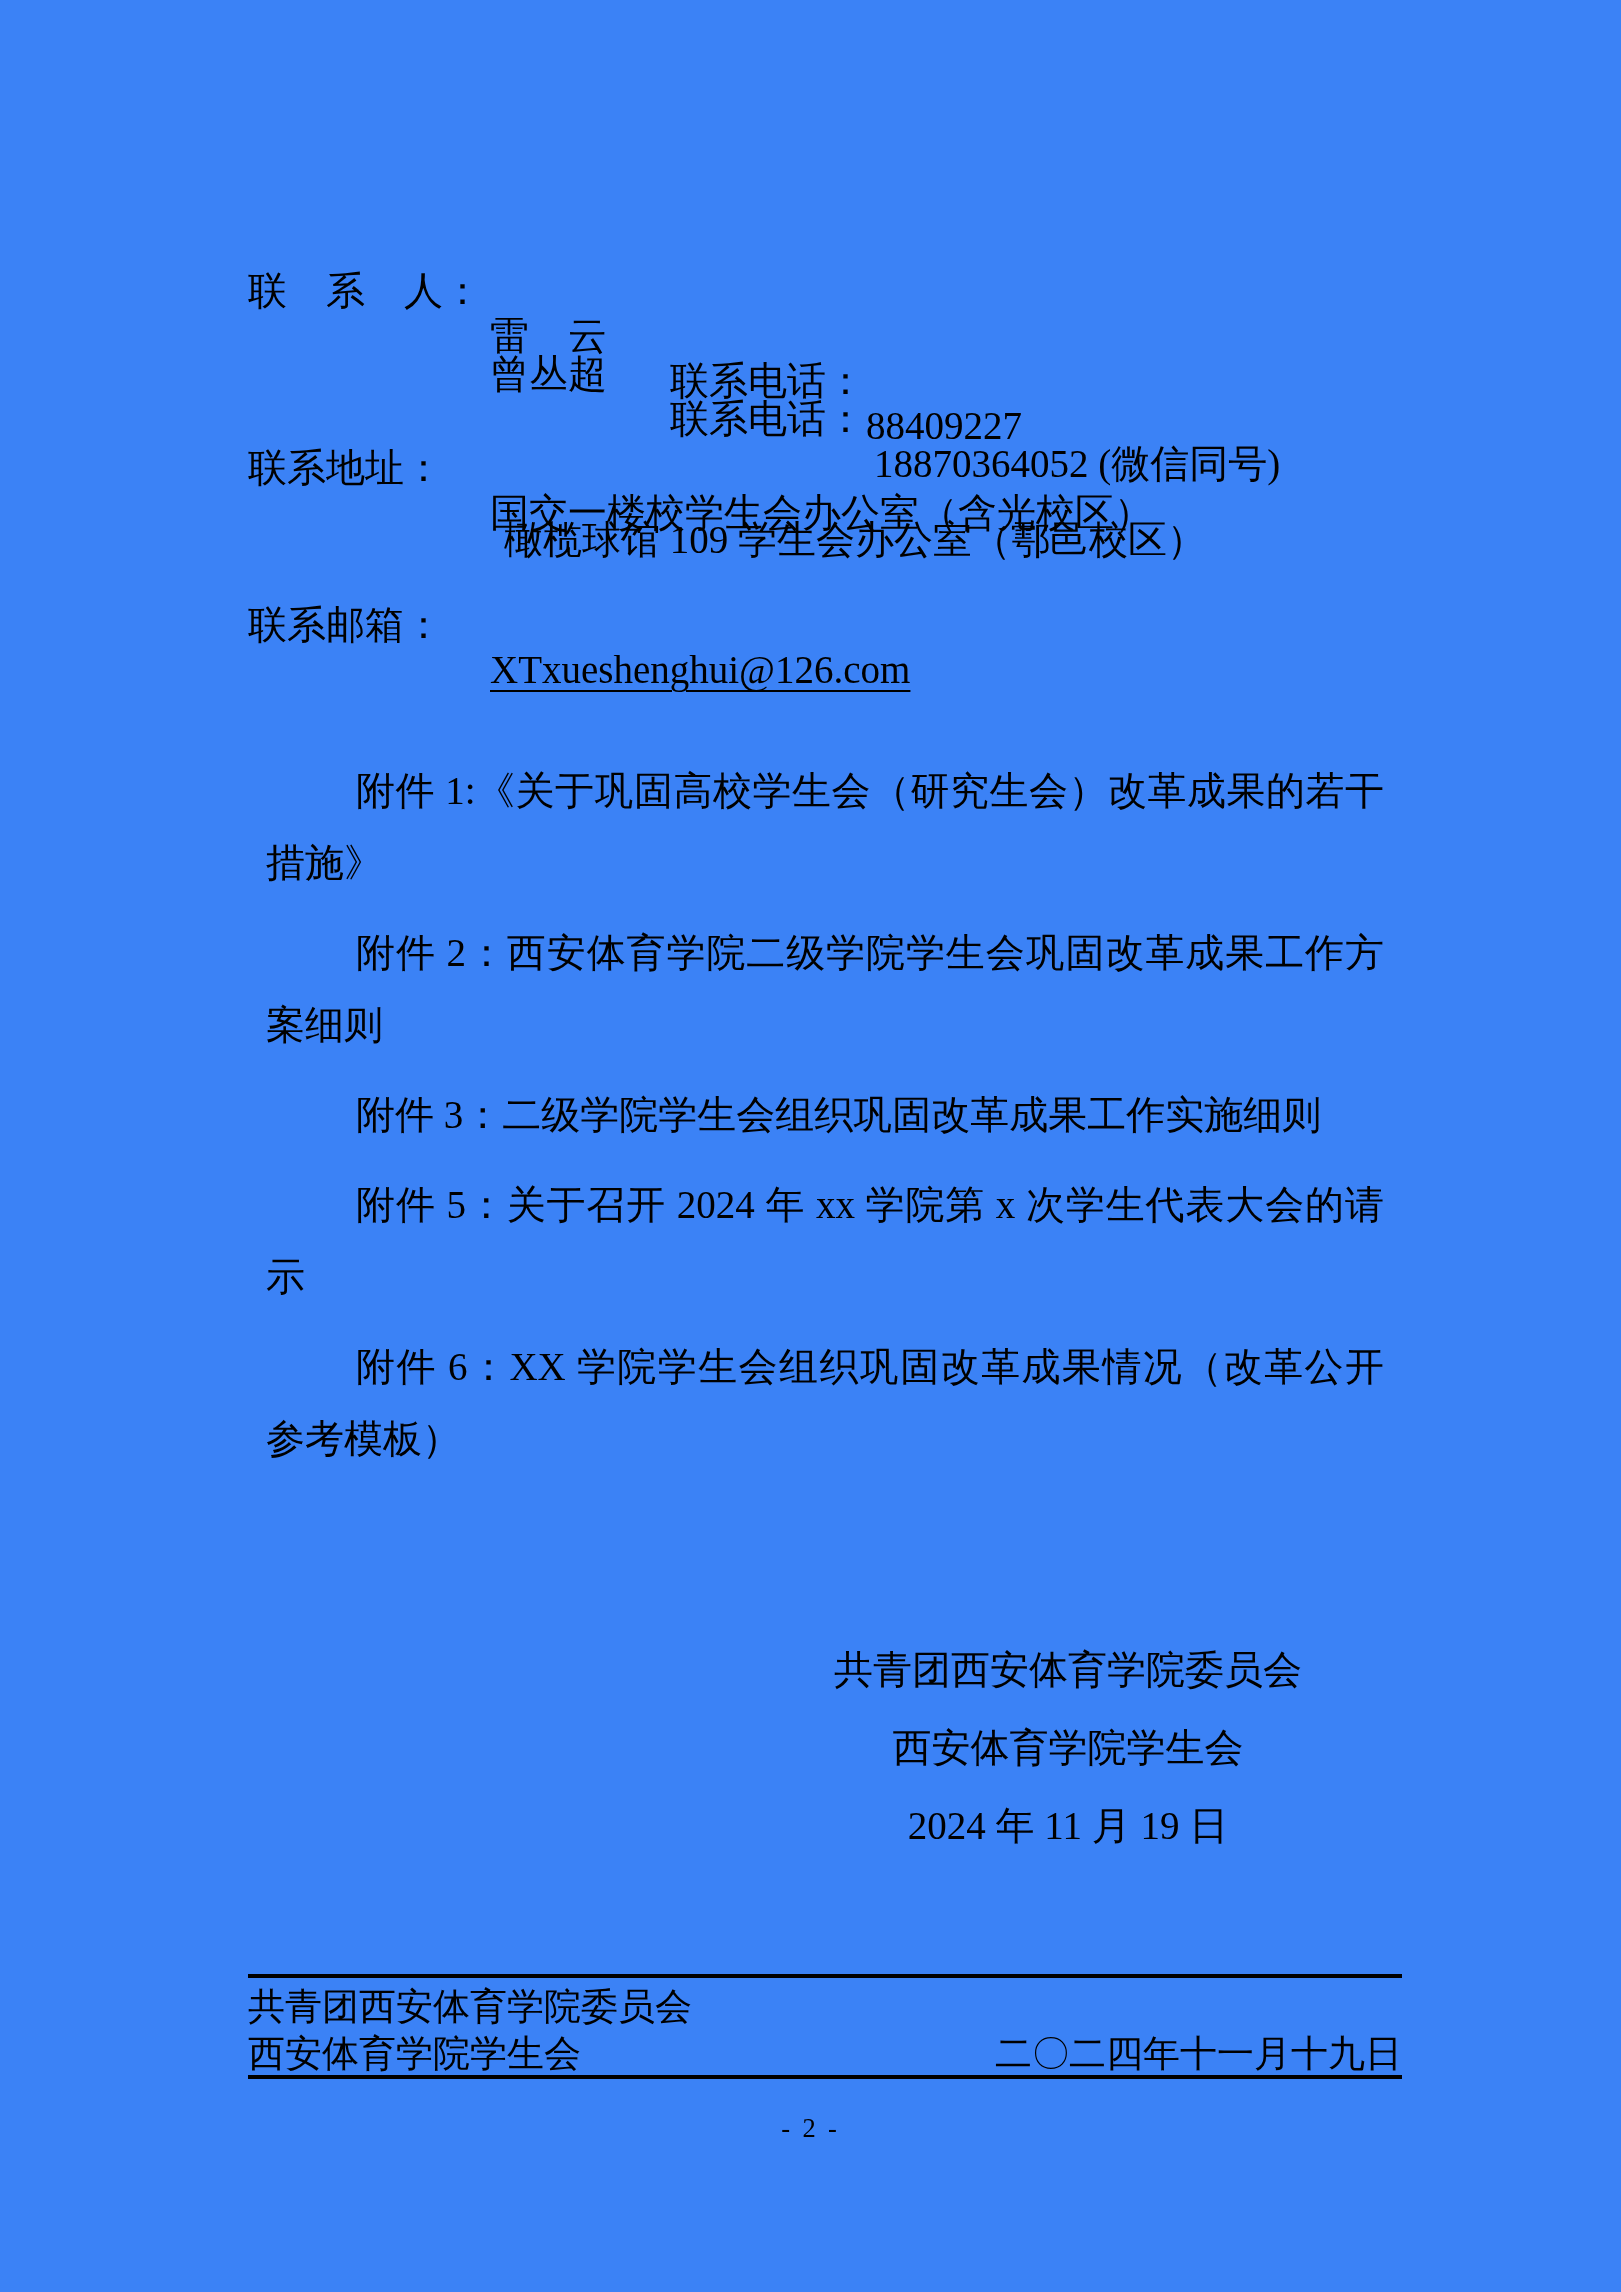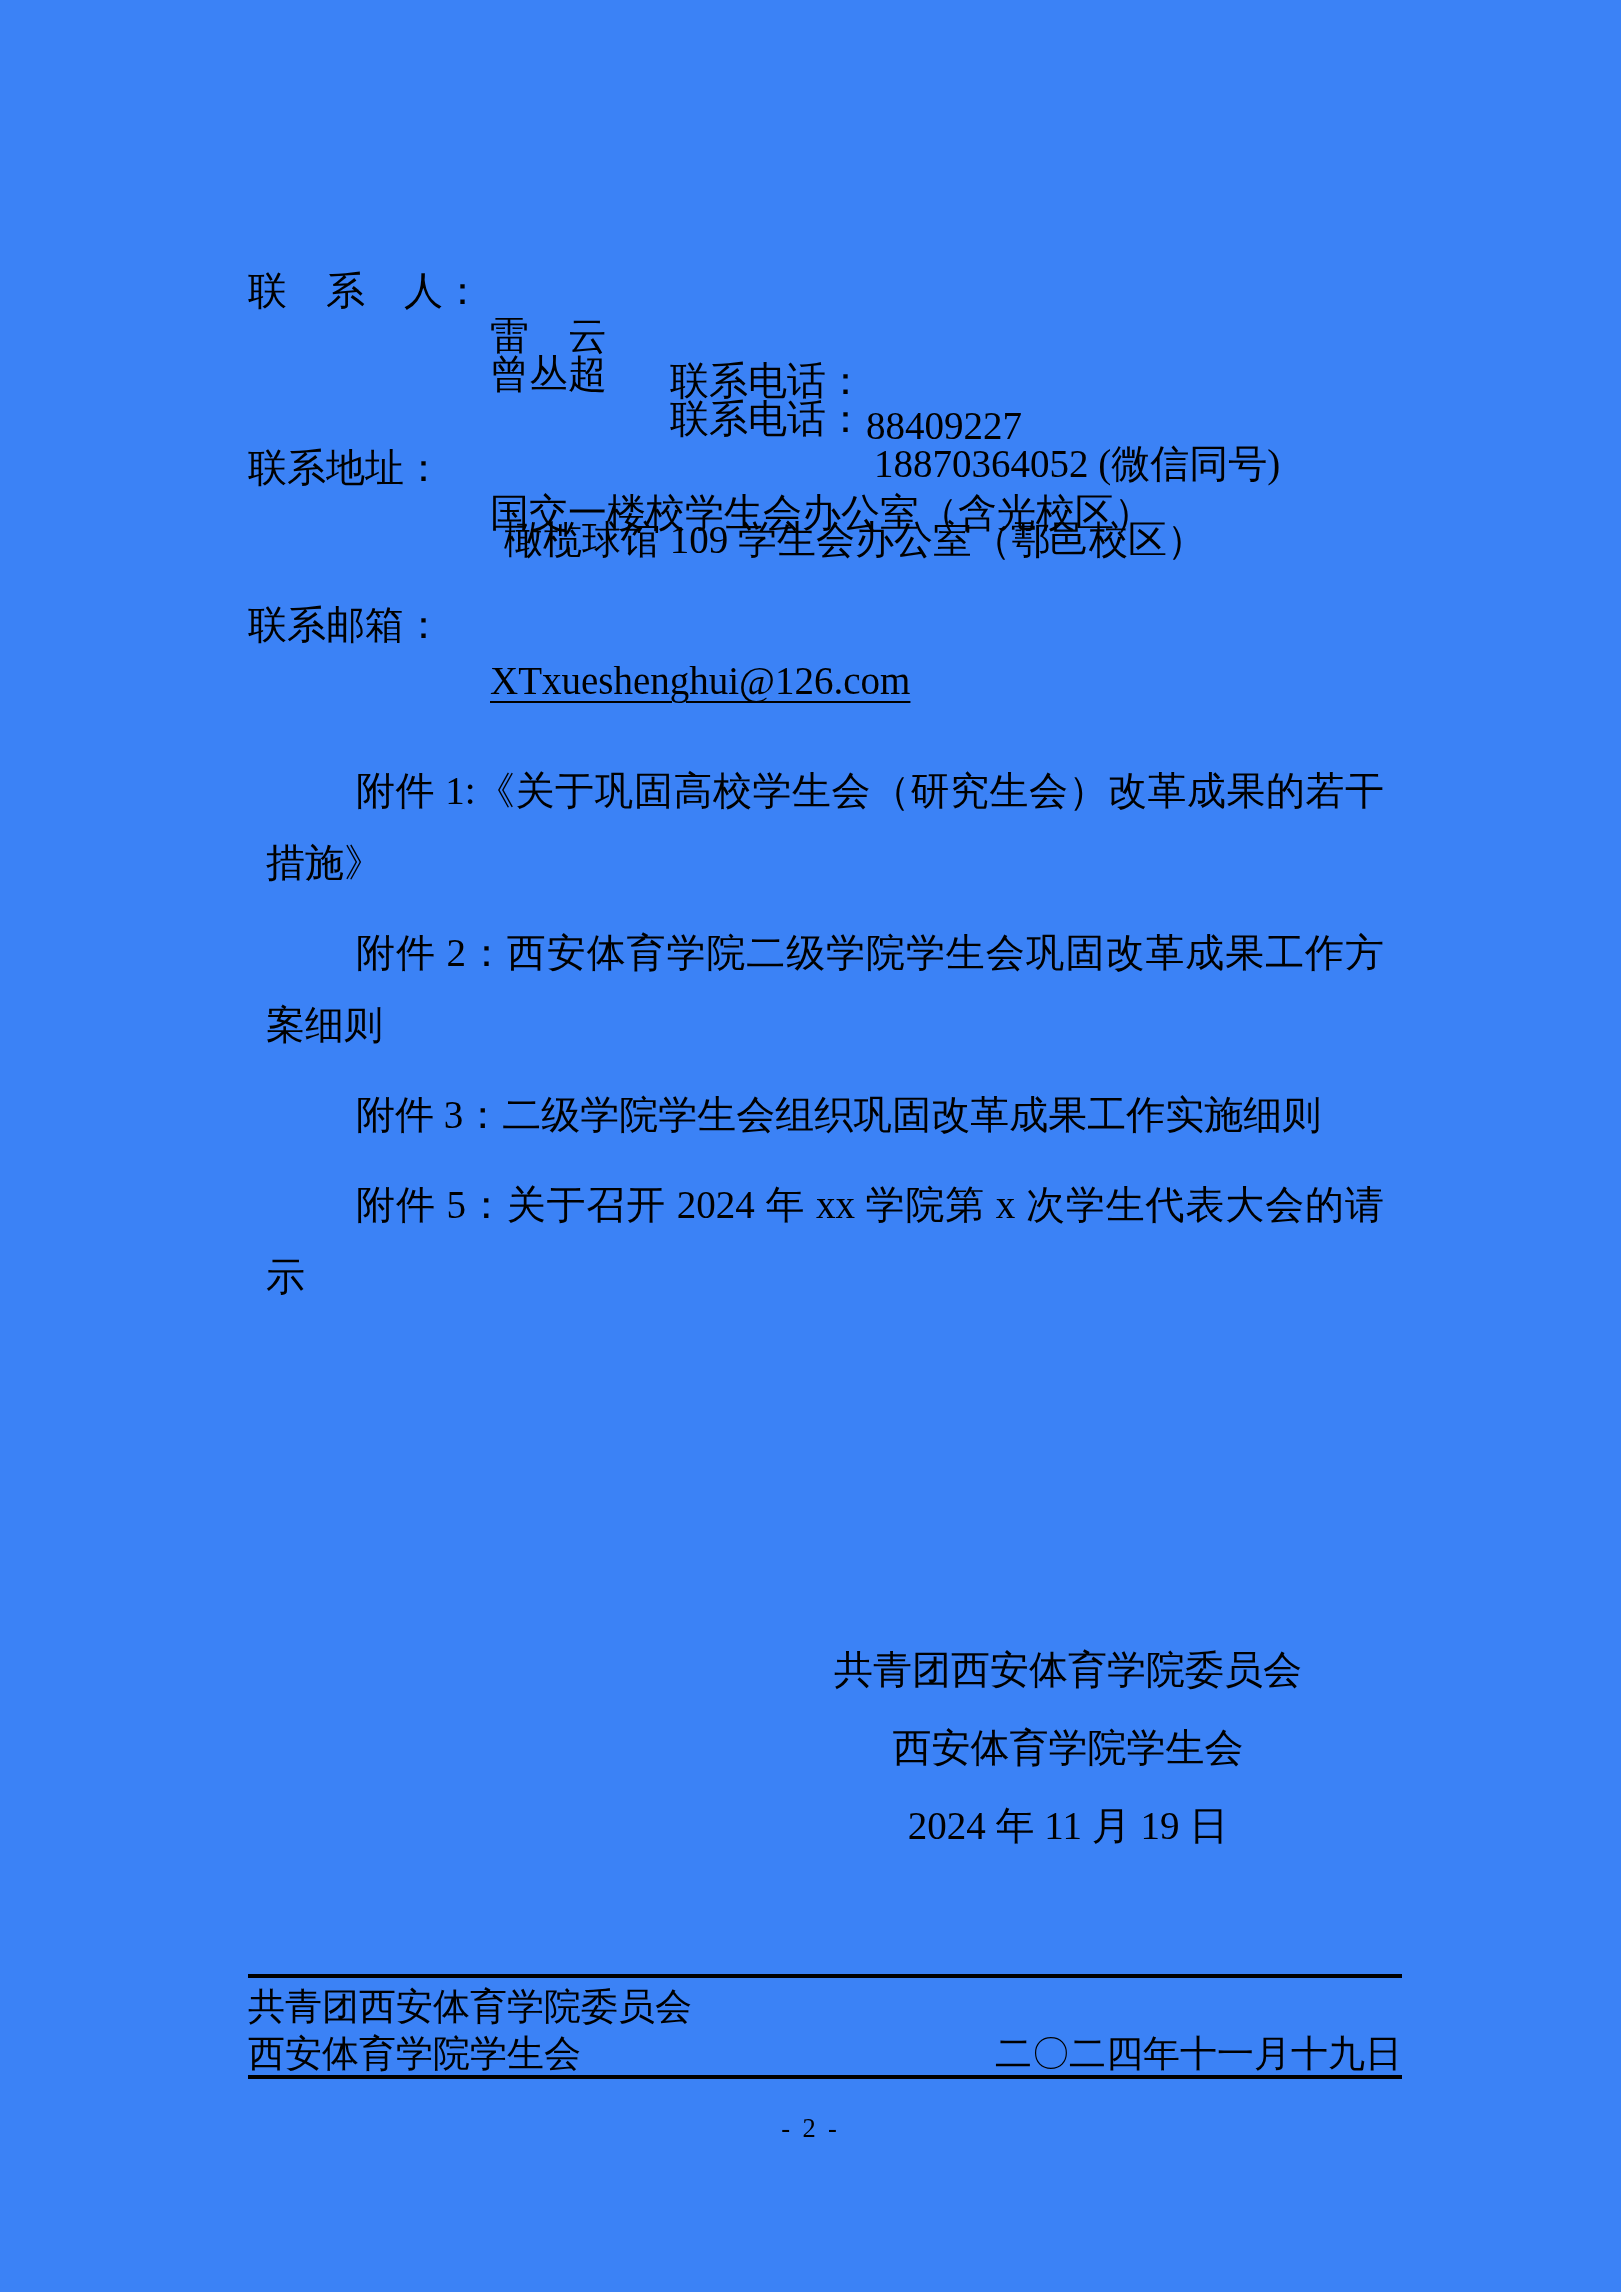--- a/index.html
+++ b/index.html
@@ -102,28 +102,29 @@
     <span class="abs" style="left:248px;">联系地址：</span>
     <span class="abs" style="left:490px;">国交一楼校学生会办公室（含光校区）</span>
   </div>
 
   <div class="line" style="top:472px; left:14px;">
     <span class="abs" style="left:490px;">橄榄球馆 109 学生会办公室（鄠邑校区）</span>
   </div>
 
   <div class="line" style="top:557px; left:0;">
     <span class="abs" style="left:248px;">联系邮箱：</span>
-    <span class="abs email-link" style="left:490px;margin-top:11px;">XTxueshenghui@126.com</span>
+    <span class="abs email-link" style="left:490px;">XTxueshenghui@126.com</span>
   </div>
 
   <div class="attachments">
     <p>附件 1:《关于巩固高校学生会（研究生会）改革成果的若干措施》</p>
     <p>附件 2：西安体育学院二级学院学生会巩固改革成果工作方案细则</p>
     <p>附件 3：二级学院学生会组织巩固改革成果工作实施细则</p>
     <p>附件 5：关于召开 2024 年 xx 学院第 x 次学生代表大会的请示</p>
+    <p>附件 6：XX 学院学生会组织巩固改革成果情况（改革公开参考模板）</p>
   </div>
 
   <div class="signature">
     <div>共青团西安体育学院委员会</div>
     <div>西安体育学院学生会</div>
     <div>2024 年 11 月 19 日</div>
   </div>
 
   <div class="rule" style="top:1974px;"></div>
 

